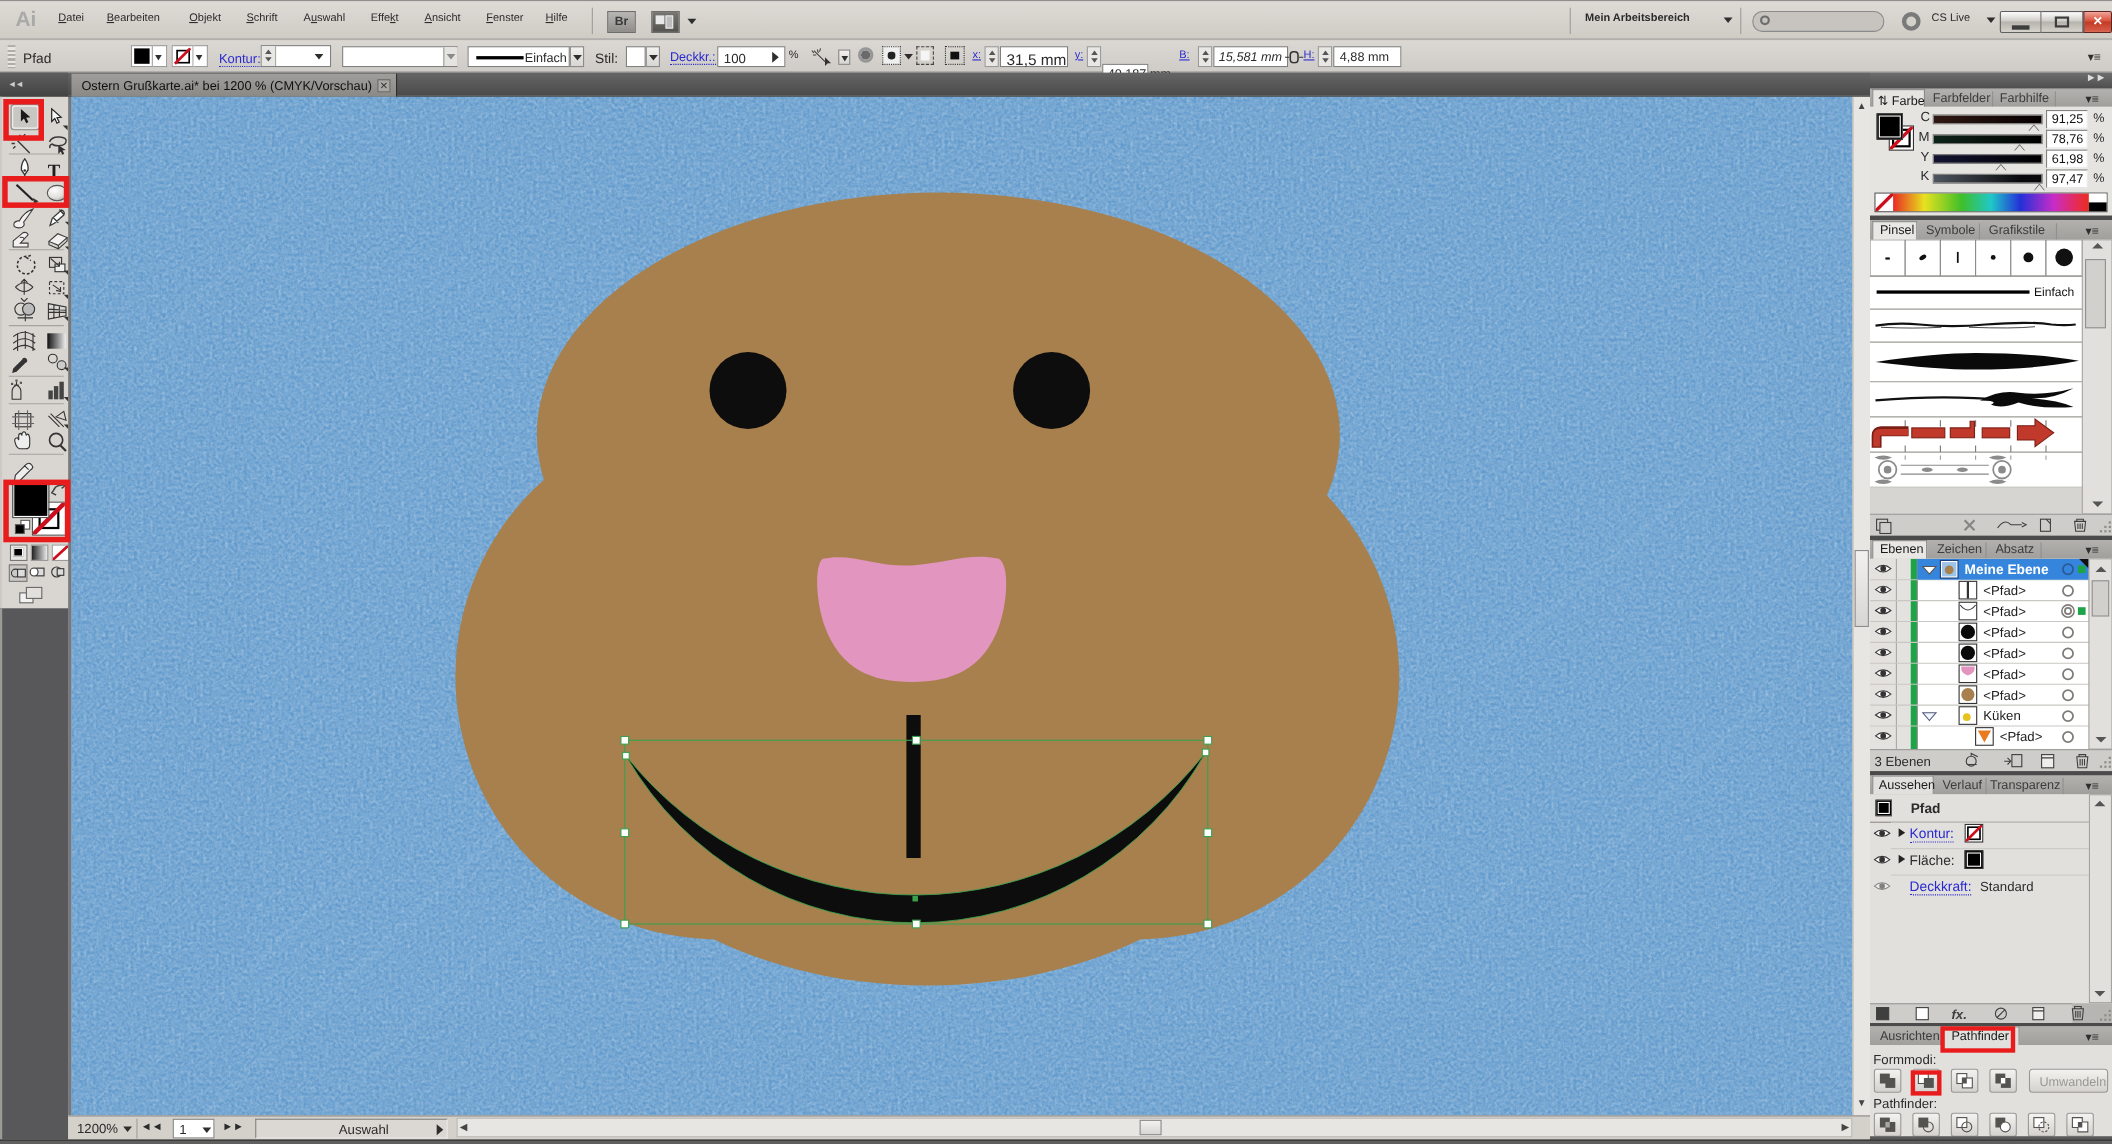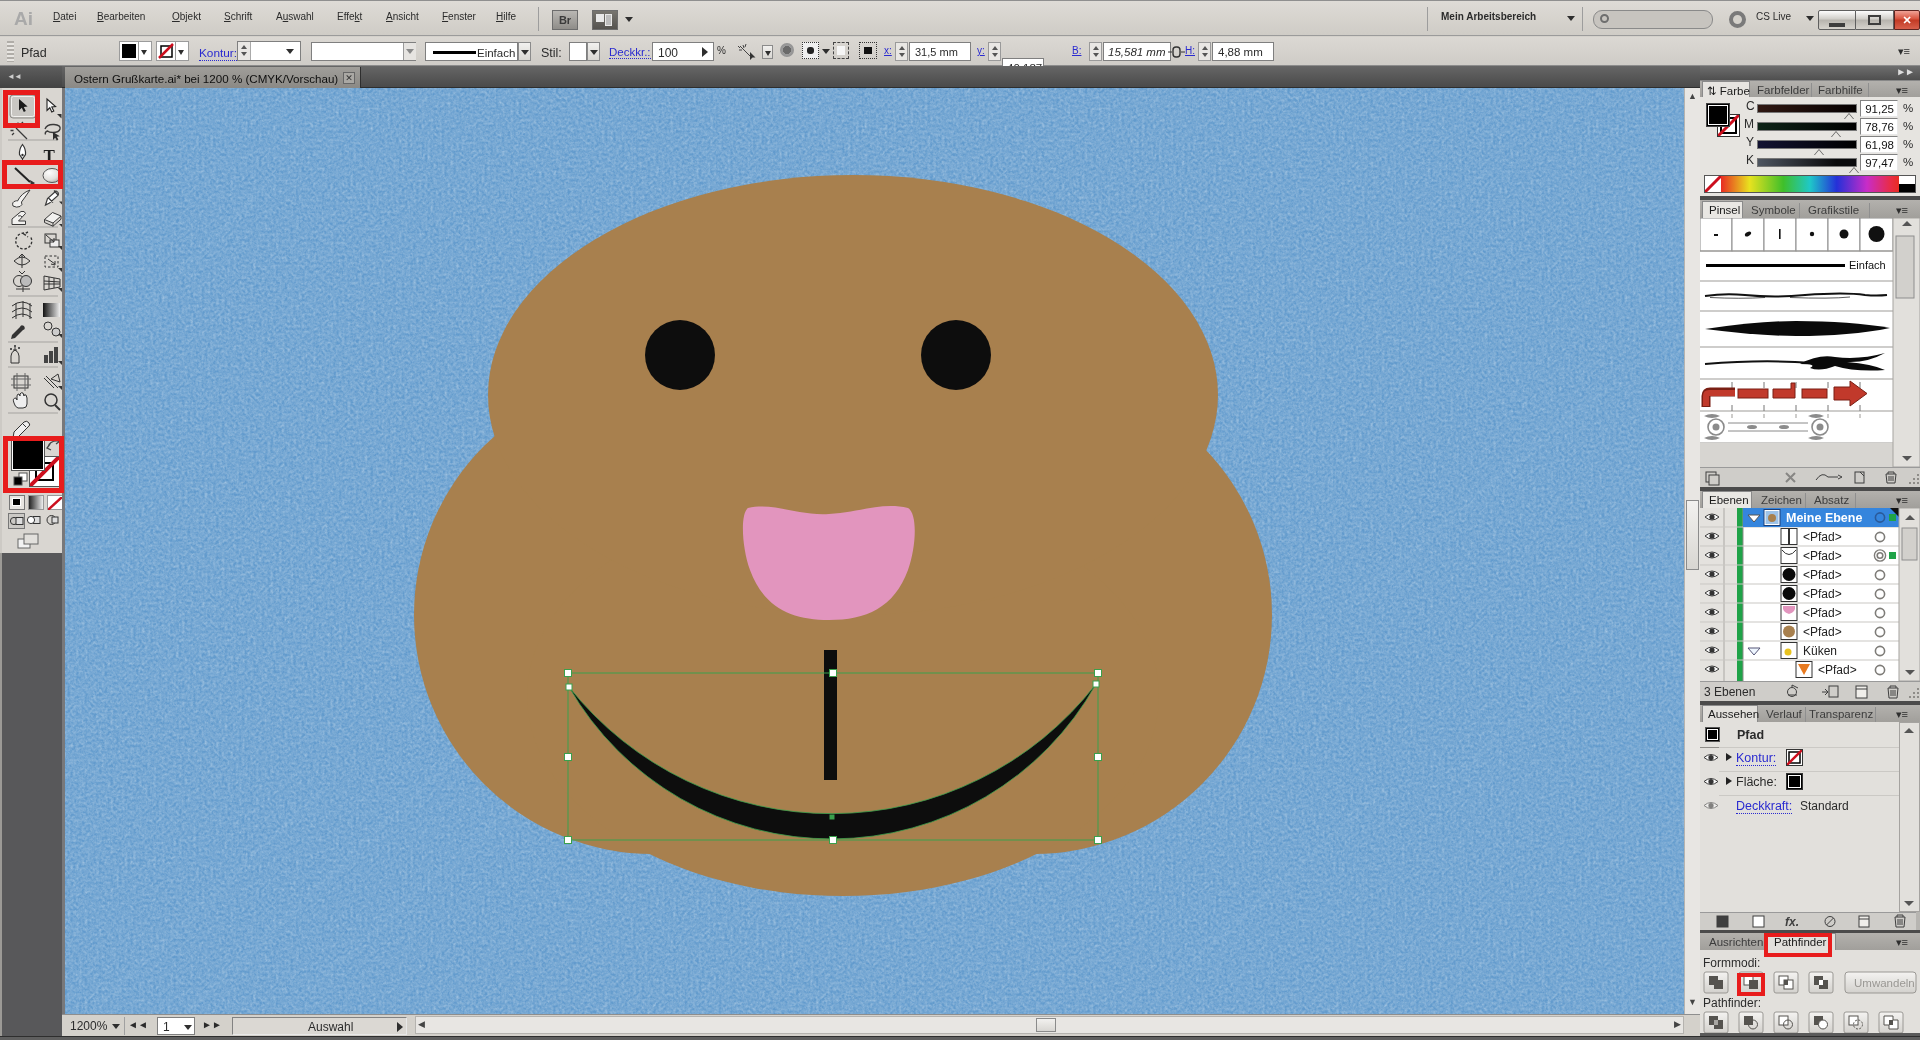--- a/index.html
+++ b/index.html
@@ -128,21 +128,21 @@
   <div class="a" style="left:833px;top:5px;width:16px;height:17px;border:1px dashed #444;">
       <div class="a" style="left:3px;top:3px;width:8px;height:9px;background:#f5f5f5;"></div>
     </div>
   <div class="a" style="left:859px;top:5px;width:18px;height:17px;border:1px dotted #333;">
       <div class="a" style="left:4px;top:4px;width:8px;height:7px;background:#111;"></div>
     </div>
 
   <div class="tx blue" style="left:884px;top:8px;text-decoration:underline;">x:</div>
   <div class="spin" style="left:895px;top:5px;height:19px;"></div>
   <div class="combo" style="left:909px;top:5px;width:62px;height:19px;">
-      <div class="tx" style="left:5px;top:3px;font-size:11px;">31,5 mm</div>
+      <div class="tx" style="left:5px;top:3px;font-size:14px;">31,5 mm</div>
     </div>
   <div class="tx blue" style="left:977px;top:8px;text-decoration:underline;">y:</div>
   <div class="spin" style="left:988px;top:5px;height:19px;"></div>
   <div class="combo" style="left:1002px;top:5px;width:42px;height:19px;margin-top:16px;">
       <div class="tx" style="left:4px;top:3px;font-size:11.5px;">40,187 mm</div>
     </div>
   <div class="tx blue" style="left:1072px;top:8px;text-decoration:underline;">B:</div>
   <div class="spin" style="left:1089px;top:5px;height:19px;"></div>
   <div class="combo" style="left:1103px;top:5px;width:68px;height:19px;font-style:italic;">
       <div class="tx" style="left:4px;top:3px;font-size:11.5px;">15,581 mm</div>
@@ -754,21 +754,21 @@
     <div class="tx" style="left:100px;top:77px;font-size:12px;">Standard</div>
     <div class="a" style="left:19px;top:73px;width:180px;height:1px;background:#cbc9c5;"></div>
 
     <div class="a" style="left:199px;top:0;width:21px;height:190px;background:#e2e0dc;border:1px solid #a5a3a0;">
       <svg width="19" height="188">
           <path d="M4 10 l5 -5 l5 5 z" fill="#555"></path>
           <path d="M4 178 l5 5 l5 -5 z" fill="#555"></path>
         </svg>
     </div>
   </div>
-  <div class="a" style="left:0;top:846px;width:216px;height:18px;background:#cfcdc9;border-top:1px solid #9a9a9a;padding-left:11px;">
+  <div class="a" style="left:0;top:846px;width:184px;height:18px;background:#cfcdc9;border-top:1px solid #9a9a9a;">
     <svg width="220" height="18">
       <g fill="none" stroke="#3f3f3f">
         <rect x="6" y="3" width="11" height="11" fill="#3f3f3f"></rect>
         <rect x="42" y="3" width="11" height="11" fill="#fff"></rect>
         <text x="74" y="13" font-size="12" font-style="italic" font-weight="bold" fill="#3f3f3f" stroke="none">fx.</text>
         <circle cx="119" cy="8.5" r="5"></circle>
           <line x1="115.5" y1="12" x2="122.5" y2="5"></line>
         <rect x="148" y="3" width="10" height="11" fill="#f0eeea"></rect>
           <path d="M148 6 l10 0"></path>
         <path d="M184 4 l10 0 l-1 10 l-8 0 z M186 4 l0 -2 l6 0 l0 2 M187 6 l0 6 M189 6 l0 6 M191 6 l0 6"></path>

